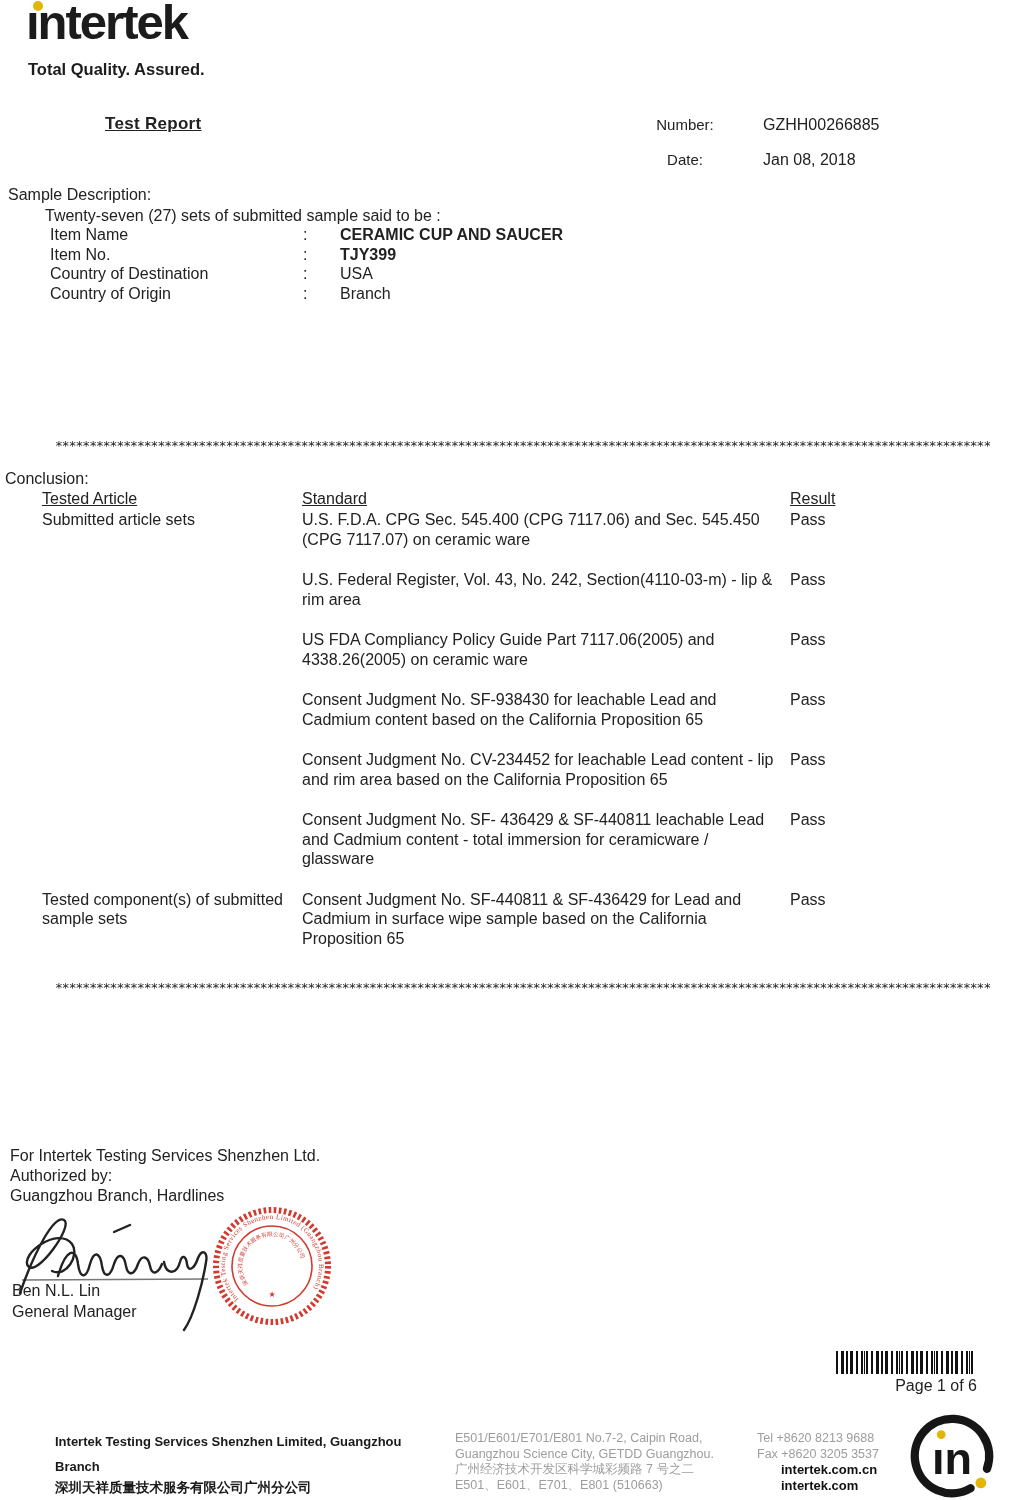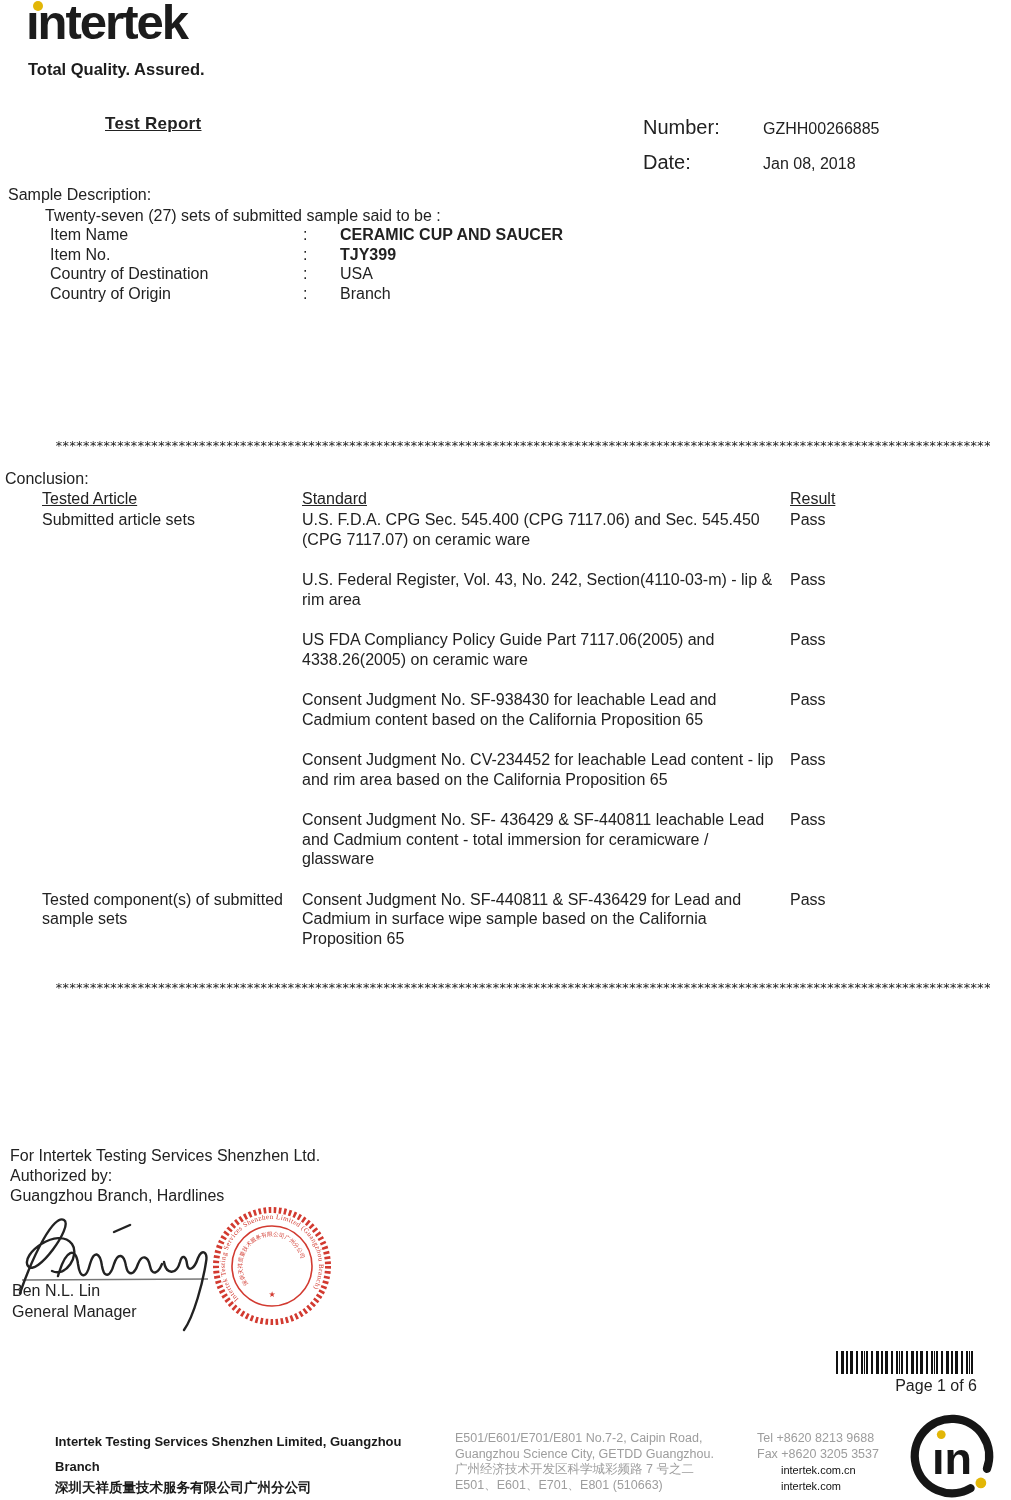--- a/index.html
+++ b/index.html
@@ -7,21 +7,21 @@
         font-family:"Liberation Sans","DejaVu Sans",sans-serif;color:#222;}
   .abs{position:absolute;}
 
   
   .logo-word{font-size:49px;font-weight:700;letter-spacing:-2px;color:#1c1c1c;line-height:1;}
   .logo-dot{position:absolute;width:10px;height:10px;border-radius:50%;background:#e2b607;left:7px;top:3px;}
   .tagline{font-size:16.5px;font-weight:700;color:#1c1c1c;}
 
   
   .title{font-size:17px;font-weight:700;text-decoration:underline;letter-spacing:.3px;}
-  .meta-label{display:inline-block;width:84px;text-align:left;font-size:20px;}
+  .meta-label{display:inline-block;width:84px;text-align:center;font-size:15px;}
   .meta-value{display:inline-block;margin-left:36px;font-size:16px;}
 
   
   .sec-label{font-size:16px;}
   .sample-intro{margin-left:37px;font-size:16px;margin-top:3px;}
   .s-row{display:flex;margin-left:42px;font-size:16px;line-height:19.5px;}
   .s-label{width:253px;}
   .s-colon{width:37px;}
   .s-bold{font-weight:700;}
 
@@ -42,21 +42,21 @@
   
   .barcode{width:140px;height:23px;background:
     repeating-linear-gradient(90deg,#111 0 2px,rgba(0,0,0,0) 2px 5px),
     repeating-linear-gradient(90deg,#111 0 1px,#fff 1px 7px);}
   .pagenum{font-size:16px;}
 
   
   .f-en{font-size:13px;font-weight:700;color:#1a1a1a;line-height:25px;}
   .f-cn{font-size:13.5px;font-weight:700;color:#1a1a1a;line-height:17px;}
   .f-gray{font-size:12.5px;color:#9d9d9d;line-height:15.5px;}
-  .f-web{font-size:11px;font-weight:400;color:#111;line-height:16px;padding-left:24px;}
+  .f-web{font-size:13px;font-weight:700;color:#111;line-height:16px;padding-left:24px;}
 </style>
 </head>
 <body>
 
 <div class="page">
 
   <div class="abs" style="left:26px;top:-2px;">
     <span class="logo-word">ıntertek</span>
     <span class="logo-dot"></span>
   </div>

